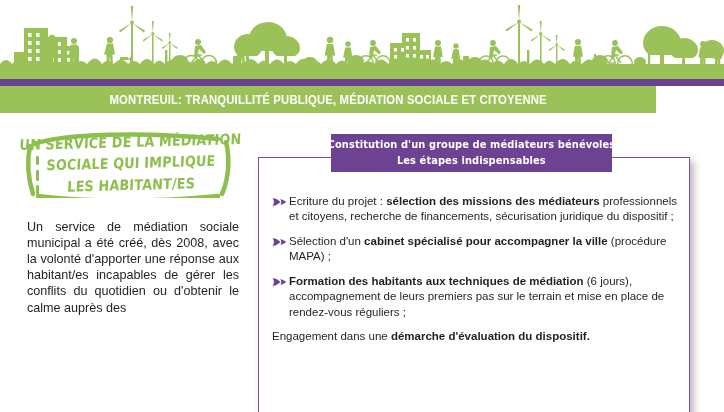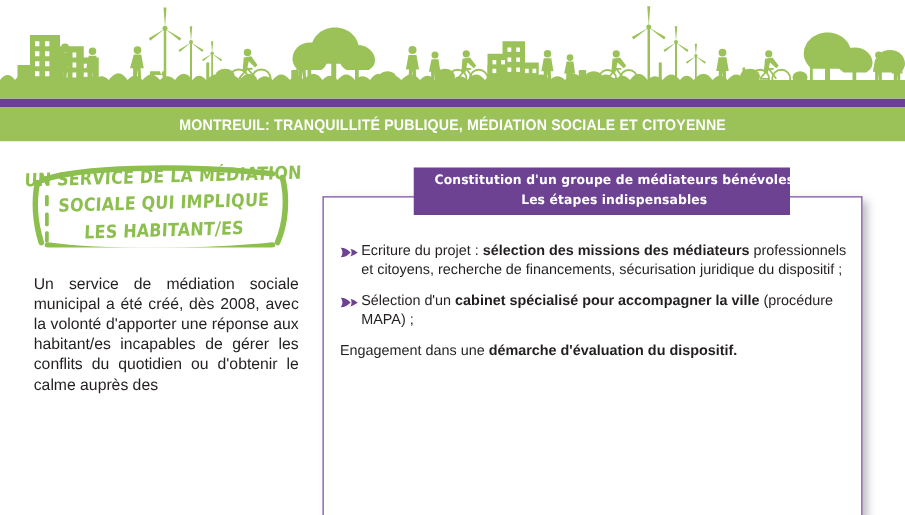--- a/index.html
+++ b/index.html
@@ -29,21 +29,21 @@
   #purple-strip {
     position: absolute;
     left: 0; top: 79px;
     width: 724px; height: 7px;
     background: #6b3f91;
   }
 
   #title-banner {
     position: absolute;
     left: 0; top: 86px;
-    width: 724px; height: 27px;
+    width: 656px; height: 27px;
     background: #9ac259;
     display: flex;
     align-items: center;
     justify-content: center;
   }
   #title-banner .banner-text {
     color: #ffffff;
     font-family: "Liberation Sans", sans-serif;
     font-weight: bold;
     font-size: 12.2px;
@@ -123,21 +123,20 @@
     position: absolute;
     left: 331px; top: 134px;
     width: 281px;
     height: 38px;
     background: #6e4292;
     display: flex;
     flex-direction: column;
     align-items: center;
     justify-content: center;
     z-index: 5;
-    padding-left: 20px;
   }
   #panel-title .t-line {
     color: #ffffff;
     font-family: "DejaVu Sans", sans-serif;
     font-weight: bold;
     font-size: 10.4px;
     letter-spacing: 0.1px;
     white-space: nowrap;
     transform: scaleX(0.95);
     line-height: 1.5;
@@ -442,15 +441,24 @@
     <div class="bullet-row">
       <span class="bullet-arrow">
         <svg width="15" height="10" viewBox="0 0 15 10" xmlns="http://www.w3.org/2000/svg">
           <path d="M0.5 1.2 C4 1.2 6 2.6 8.5 5 C6 7.4 4 8.8 0.5 8.8 C2.4 6.8 2.4 3.2 0.5 1.2 Z" fill="#6e4292"></path>
           <path d="M8.2 1.9 C10.6 2.6 12.4 3.6 14.2 5 C12.4 6.4 10.6 7.4 8.2 8.1 C9.6 6.9 9.6 3.1 8.2 1.9 Z" fill="#6e4292"></path>
         </svg>
       </span>
       <span class="bullet-text">Sélection d'un <b>cabinet spécialisé pour accompagner la ville</b> (procédure MAPA) ;</span>
     </div>
     <div class="bullet-row">
+      <span class="bullet-arrow">
+        <svg width="15" height="10" viewBox="0 0 15 10" xmlns="http://www.w3.org/2000/svg">
+          <path d="M0.5 1.2 C4 1.2 6 2.6 8.5 5 C6 7.4 4 8.8 0.5 8.8 C2.4 6.8 2.4 3.2 0.5 1.2 Z" fill="#6e4292"></path>
+          <path d="M8.2 1.9 C10.6 2.6 12.4 3.6 14.2 5 C12.4 6.4 10.6 7.4 8.2 8.1 C9.6 6.9 9.6 3.1 8.2 1.9 Z" fill="#6e4292"></path>
+        </svg>
+      </span>
+      <span class="bullet-text"><b>Formation des habitants aux techniques de médiation</b> (6 jours), accompagnement de leurs premiers pas sur le terrain et mise en place de rendez-vous réguliers ;</span>
+    </div>
+    <div class="bullet-row">
       <span class="bullet-text">Engagement dans une <b>démarche d'évaluation du dispositif.</b></span>
     </div>
   </div>
 
 </body></html>

